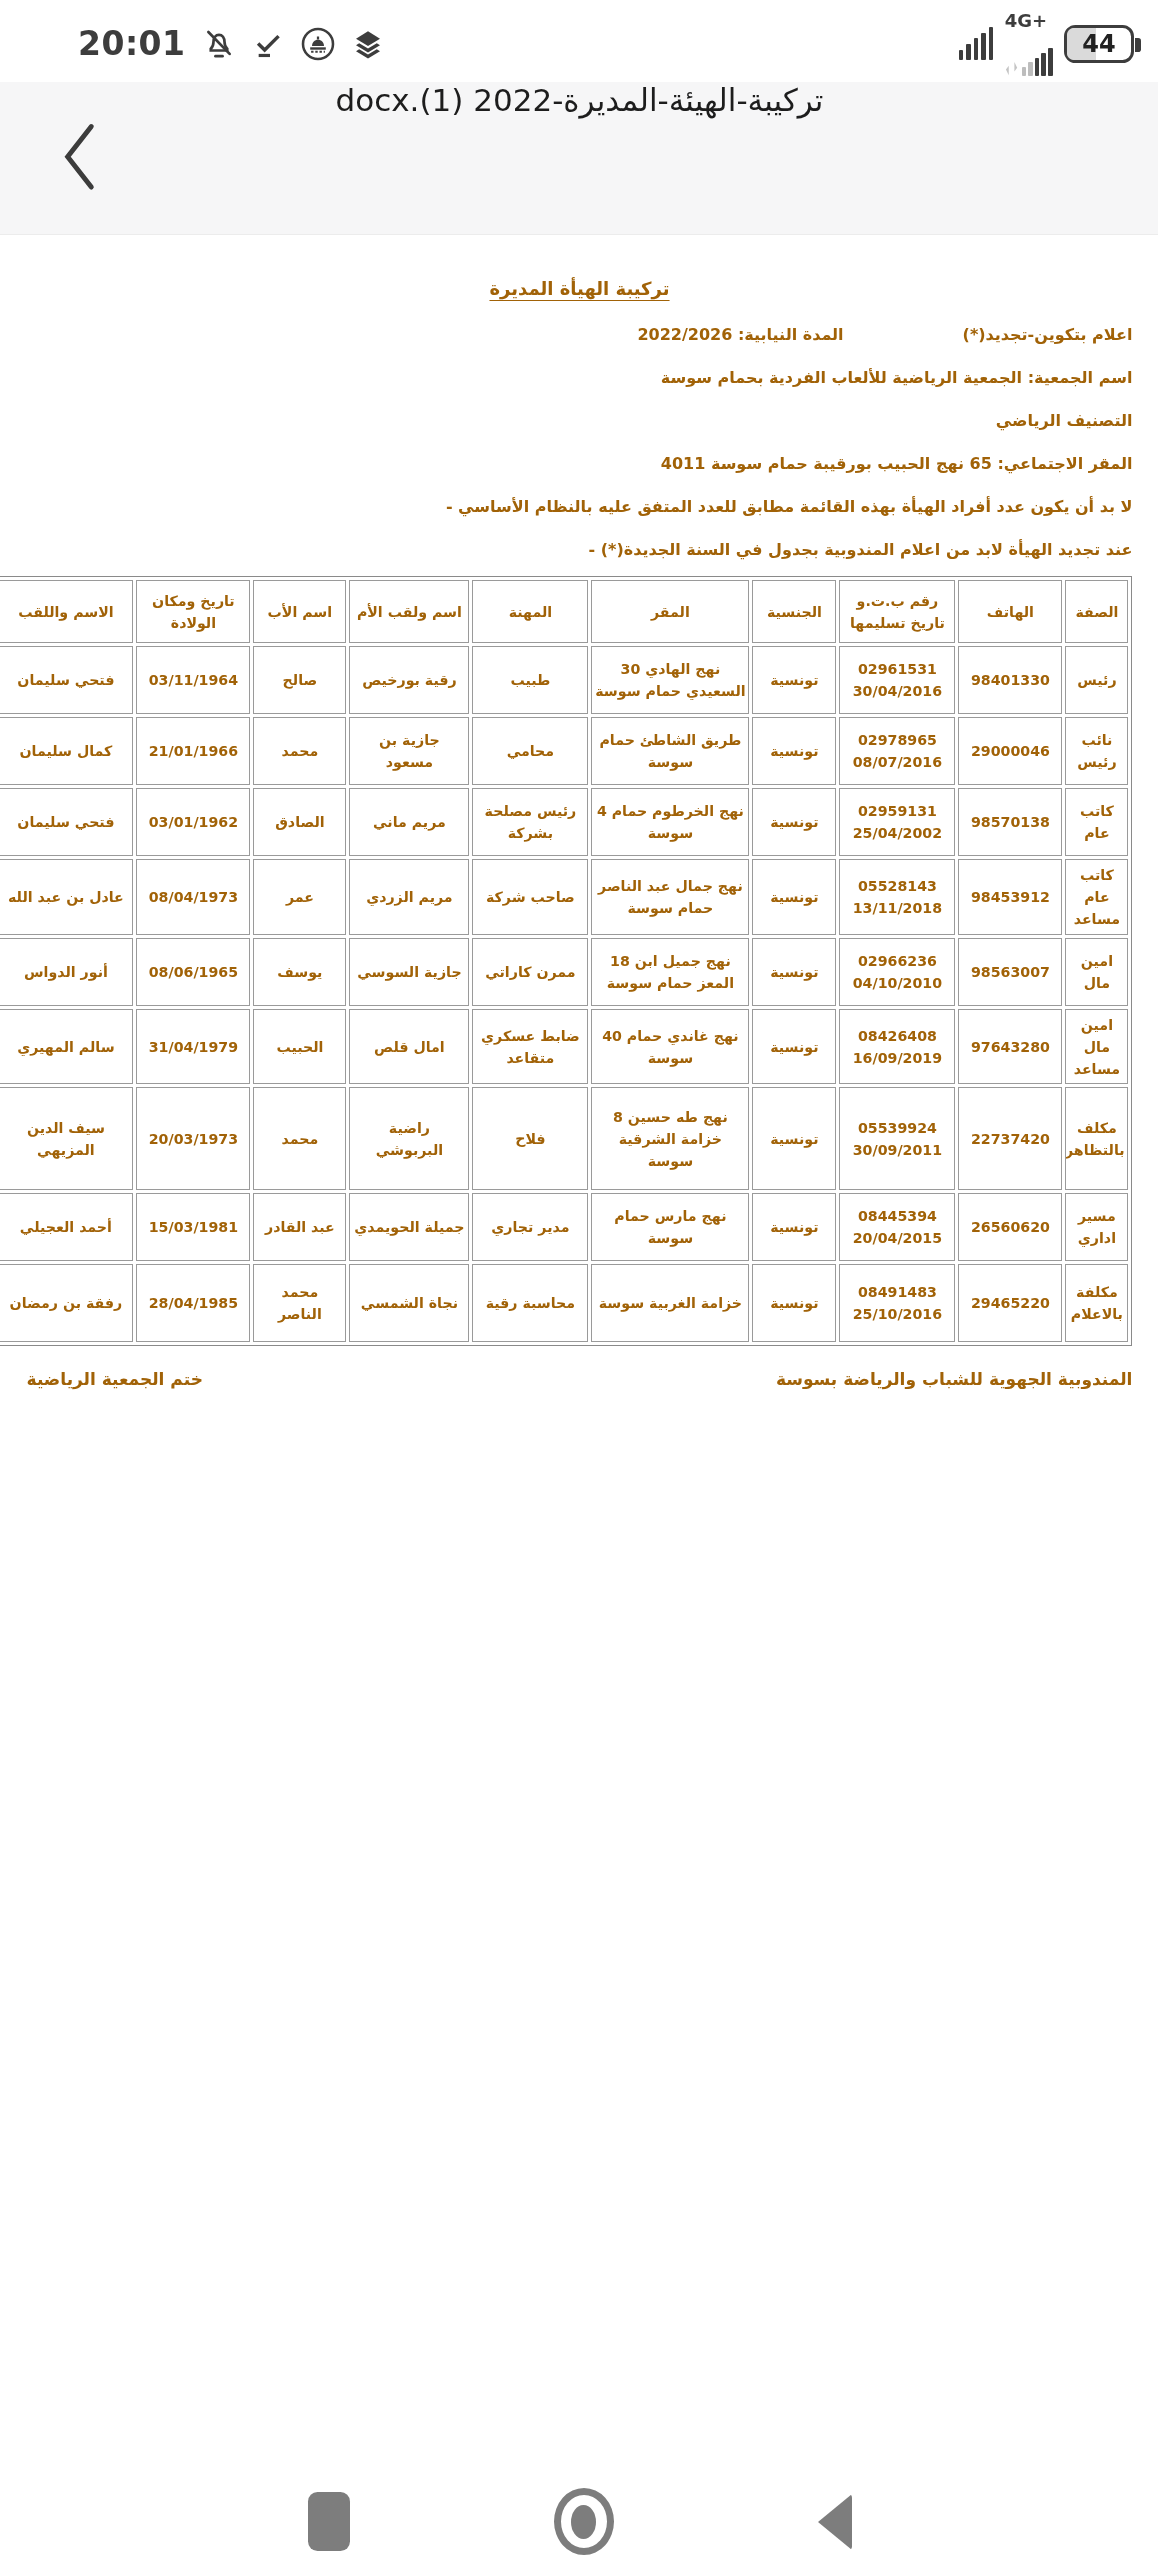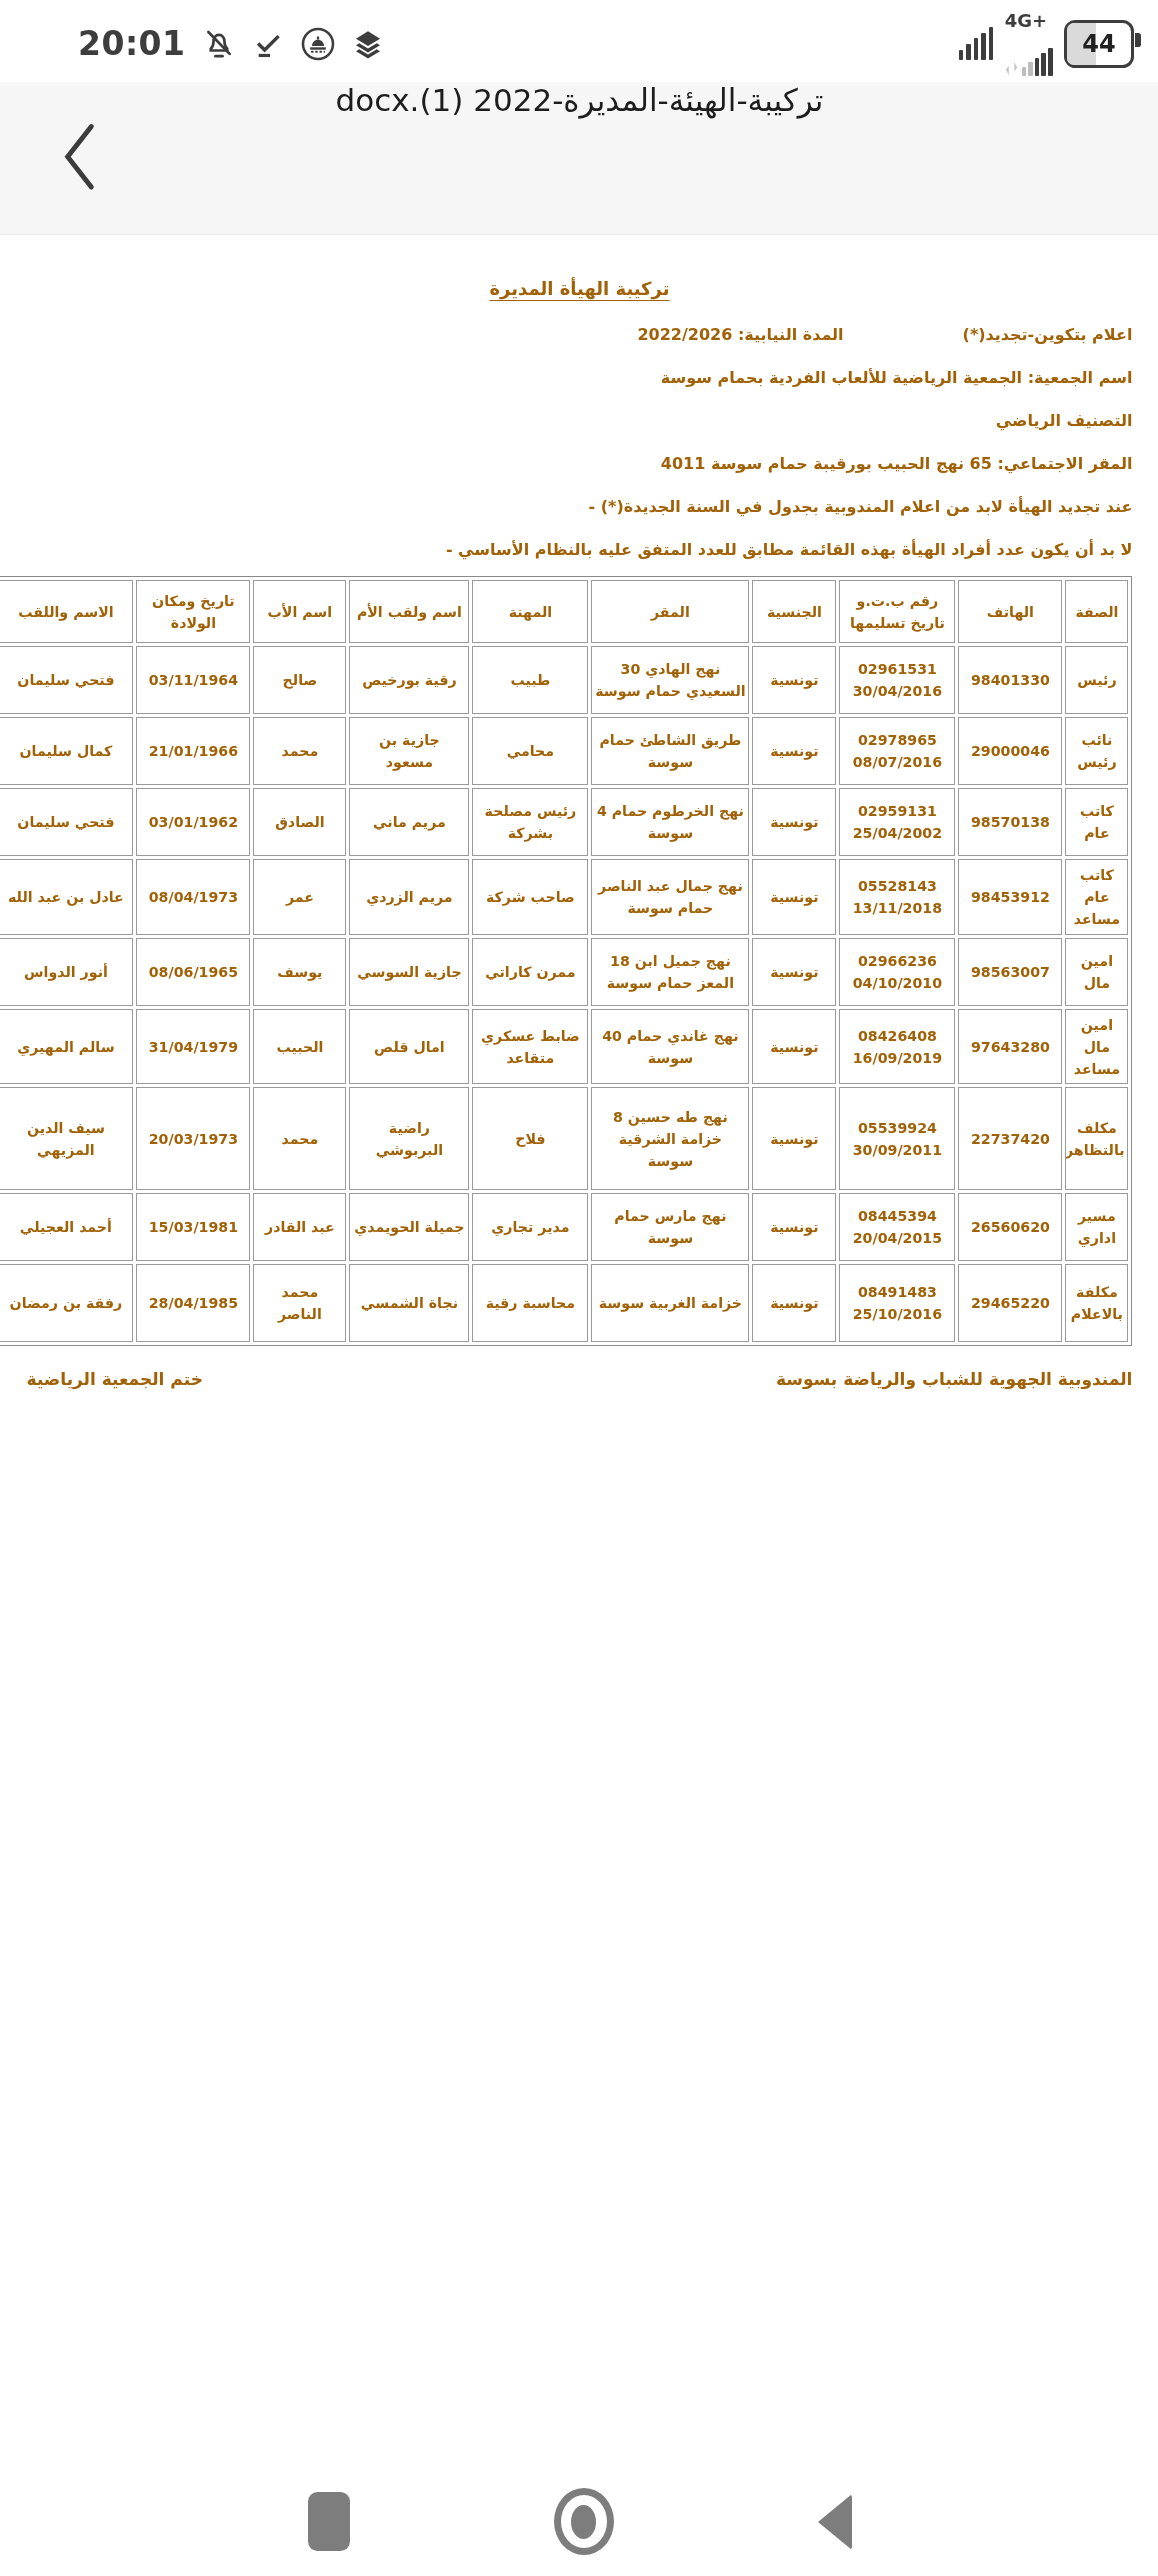--- a/index.html
+++ b/index.html
@@ -15,21 +15,21 @@
   .sb-left{display:flex;align-items:center;gap:16px;}
   .sb-time{font-size:33px;font-weight:600;letter-spacing:0.5px;margin-left:48px;}
   .sb-icon{display:inline-flex;align-items:center;}
   .sb-right{display:flex;align-items:center;gap:11.4px;}
   .signal-group{display:flex;align-items:flex-end;gap:2.8px;}
   .bar{width:4.7px;background:#3d3d3d;border-radius:0.9px;}
   .bar.dim{background:#bdbdbd;}
   .net-cluster{display:flex;flex-direction:column;align-items:flex-start;line-height:1;}
   .net-label{font-size:18px;font-weight:600;color:#3d3d3d;margin-bottom:18px;}
   .net-row{display:flex;align-items:flex-end;gap:1.9px;}
-  .battery{position:relative;width:70px;height:48px;border:3.8px solid #3d3d3d;border-radius:11.4px;
+  .battery{position:relative;width:70px;height:38px;border:3.8px solid #3d3d3d;border-radius:11.4px;
     display:flex;align-items:center;justify-content:center;box-sizing:border-box;background:#fff;}
   .battery-fill{position:absolute;left:0;top:0;bottom:0;width:46%;background:#dadada;border-radius:6.6px 0 0 6.6px;}
   .battery-label{position:relative;font-size:24px;font-weight:600;color:#222;}
   .battery-nub{position:absolute;right:-10.4px;top:10.4px;width:6.6px;height:14.2px;background:#3d3d3d;border-radius:0 2.8px 2.8px 0;}
   
   .app-header{
     background:#f6f6f7;height:152px;position:relative;display:flex;
     border-bottom:0.9px solid #ececec;
   }
   .back-button{position:absolute;left:53px;top:50%;transform:translateY(-50%);background:none;border:none;padding:5.7px;cursor:pointer;}
@@ -145,22 +145,22 @@
   <div class="doc-title">تركيبة الهيأة المديرة</div>
 
   <div class="doc-line align-right">
     <span>اعلام بتكوين-تجديد(*)</span>
     <span>المدة النيابية: 2022/2026</span>
   </div>
 
   <div class="doc-line">اسم الجمعية: الجمعية الرياضية للألعاب الفردية بحمام سوسة</div>
   <div class="doc-line">التصنيف الرياضي</div>
   <div class="doc-line">المقر الاجتماعي: 65 نهج الحبيب بورقيبة حمام سوسة 4011</div>
+  <div class="doc-line indent-1">لا بد أن يكون عدد أفراد الهيأة بهذه القائمة مطابق للعدد المتفق عليه بالنظام الأساسي -</div>
   <div class="doc-line indent-2">عند تجديد الهيأة لابد من اعلام المندوبية بجدول في السنة الجديدة(*) -</div>
-  <div class="doc-line indent-1">لا بد أن يكون عدد أفراد الهيأة بهذه القائمة مطابق للعدد المتفق عليه بالنظام الأساسي -</div>
 
   <table class="committee">
     <colgroup>
       <col style="width:63px">
         <col style="width:104px">
         <col style="width:116px">
         <col style="width:84px">
       <col style="width:158px">
         <col style="width:116px">
         <col style="width:120px">

